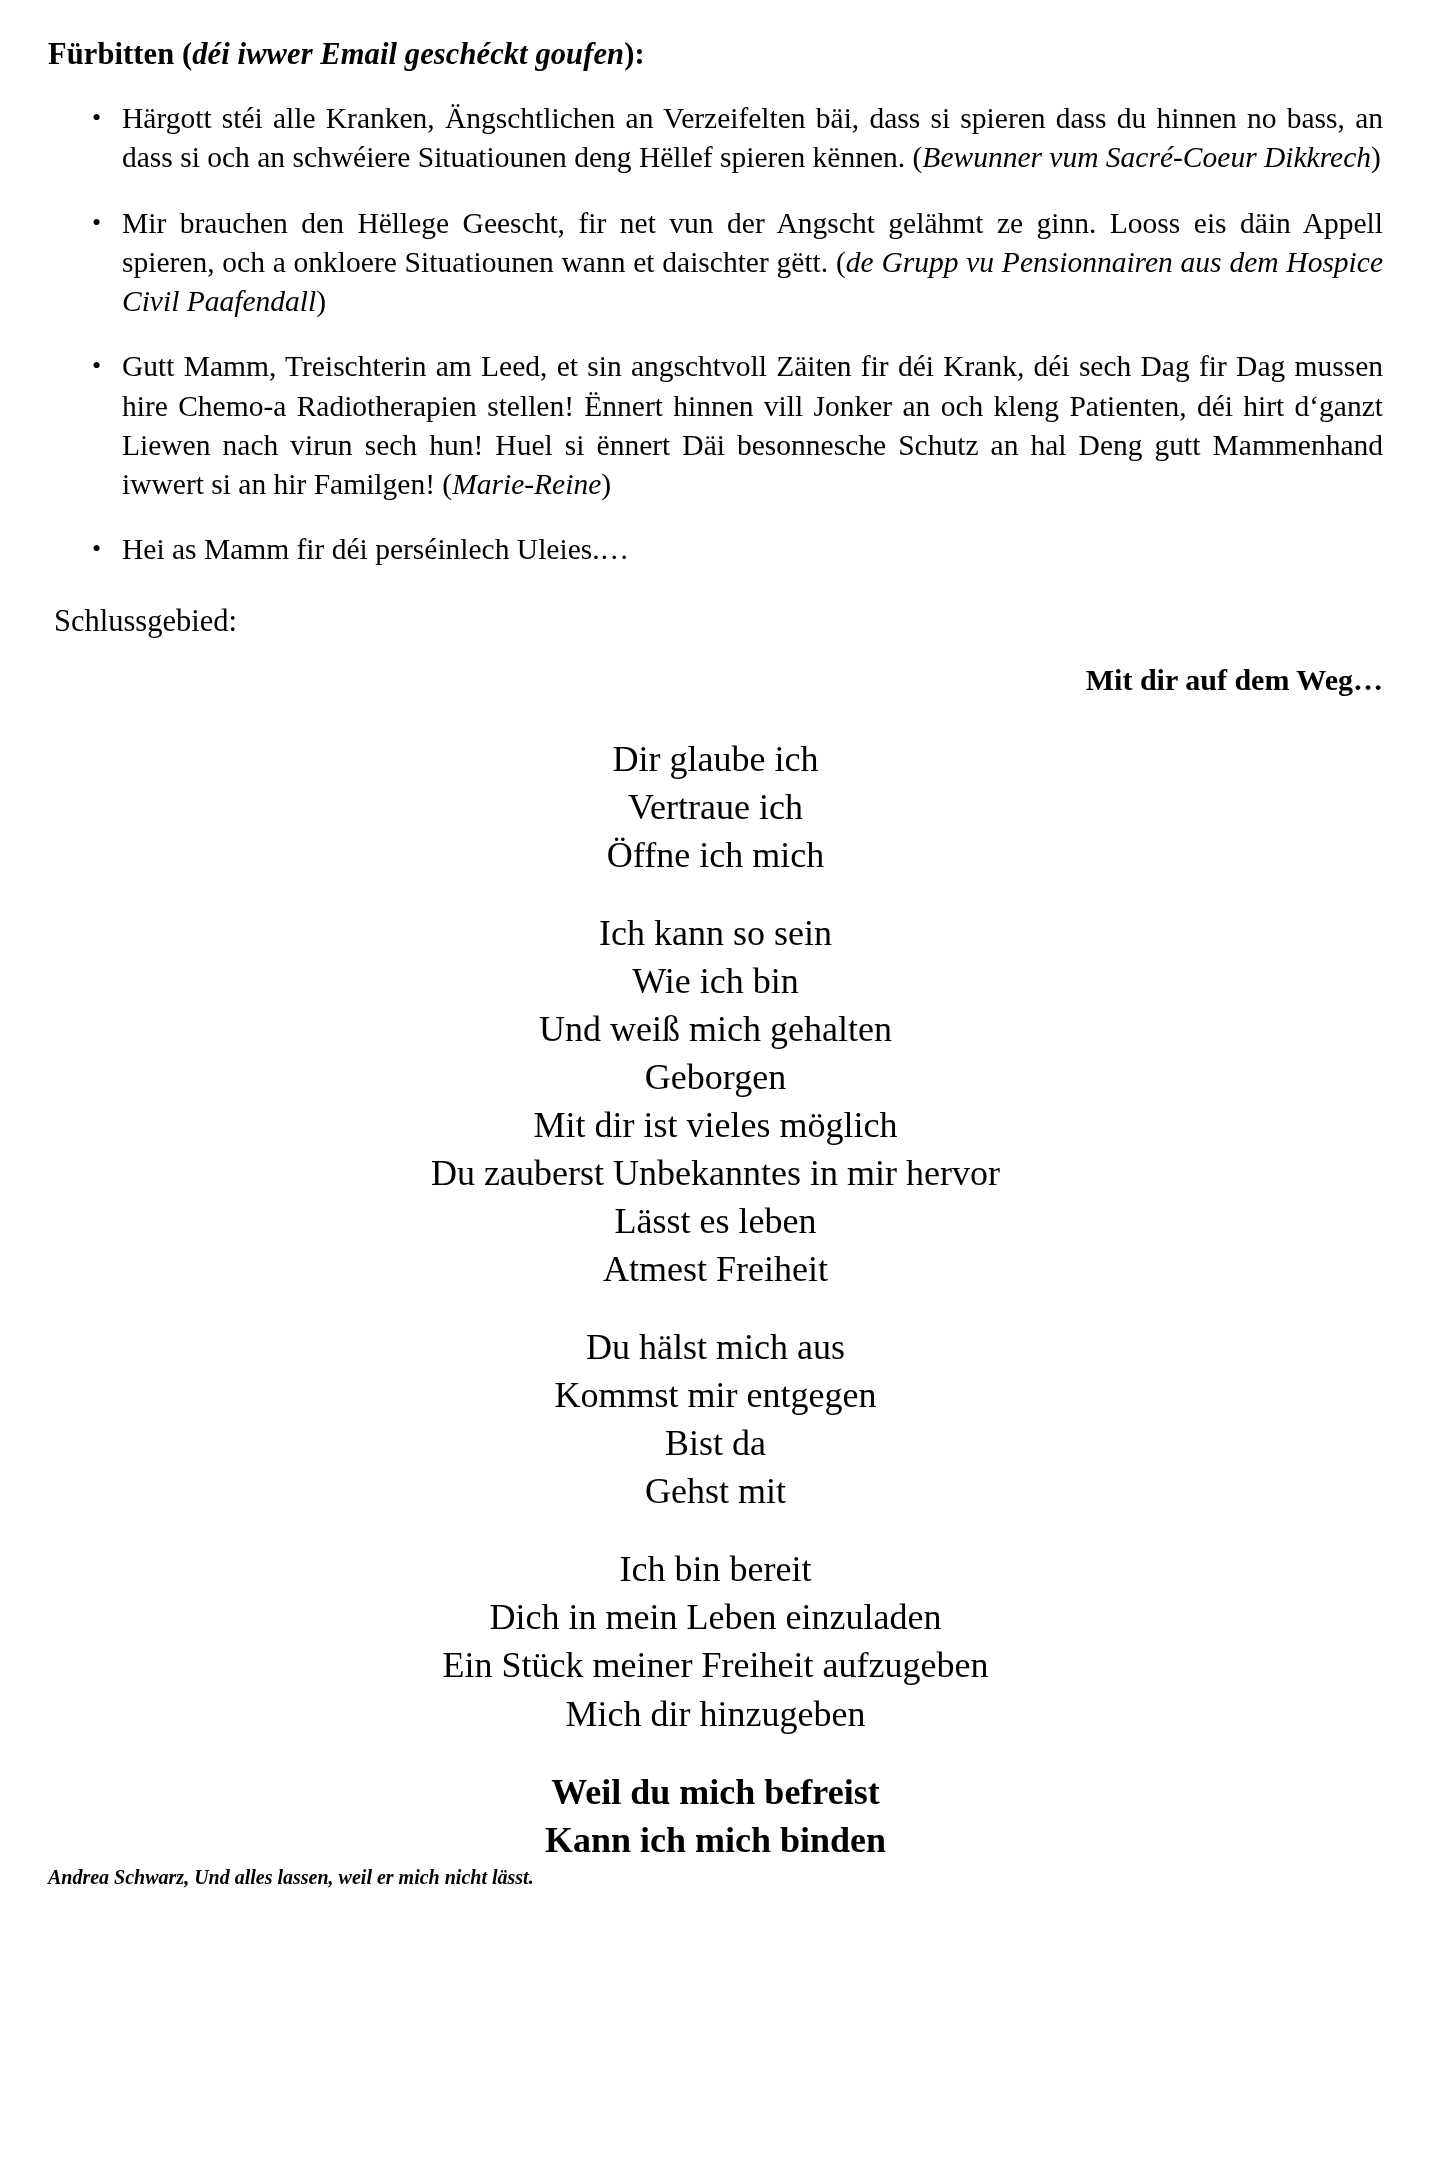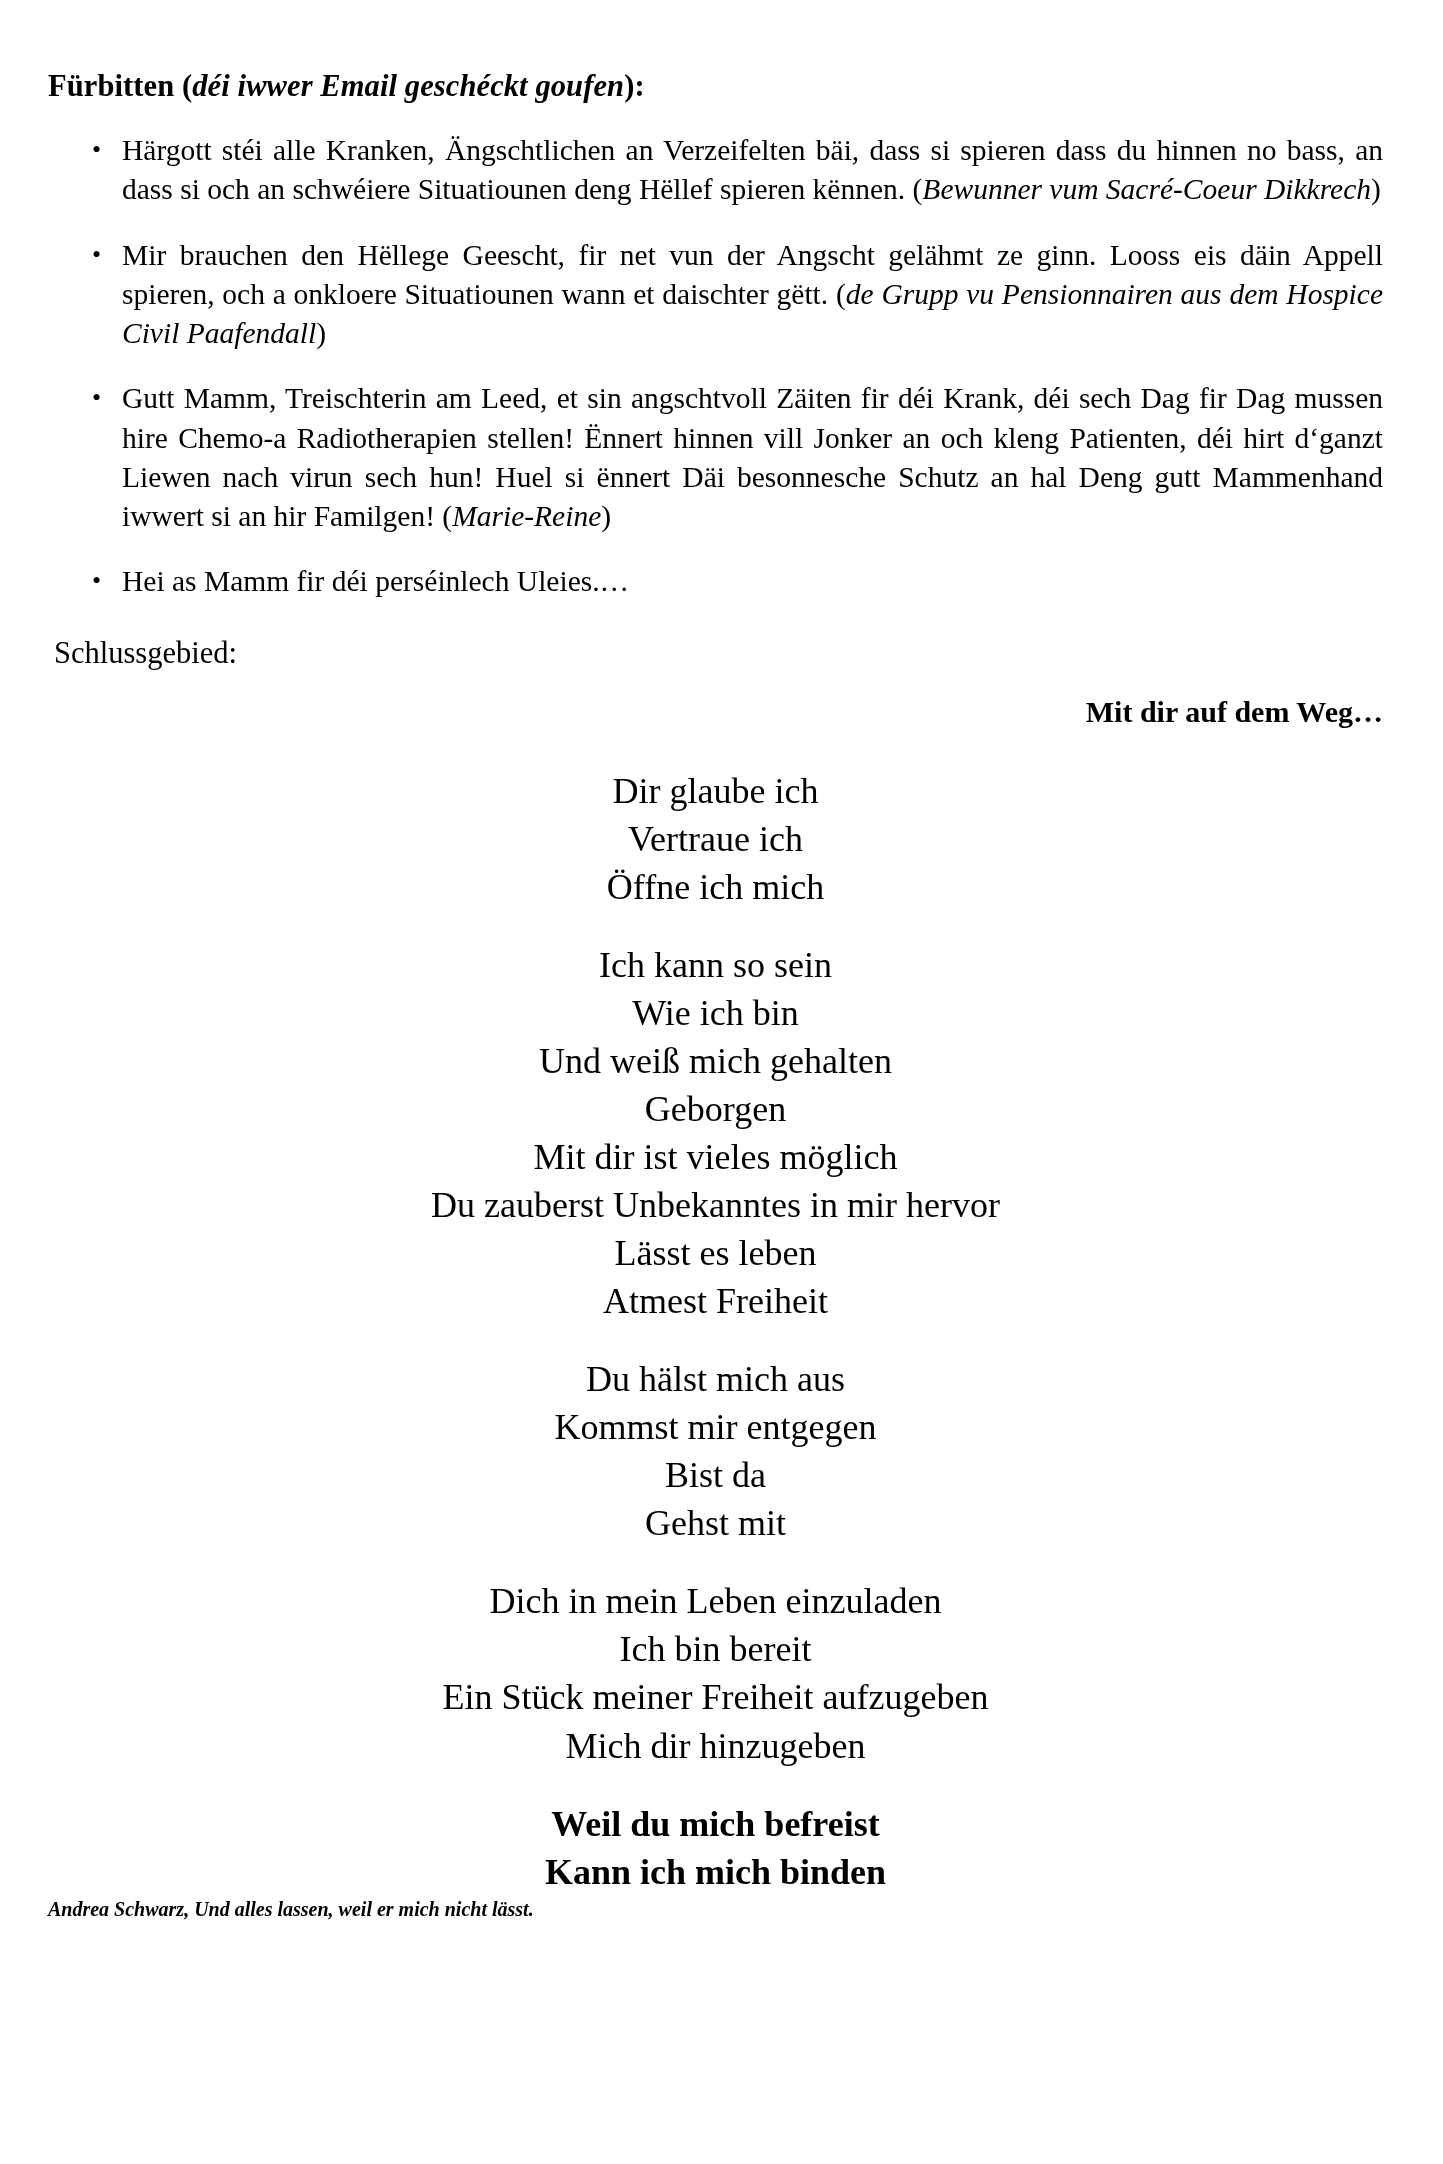--- a/index.html
+++ b/index.html
@@ -14,21 +14,21 @@
     overflow: hidden;
     font-family: "Liberation Serif", "DejaVu Serif", serif;
     color: #000000;
     -webkit-font-smoothing: antialiased;
   }
   .page {
     position: relative;
     width: 1443px;
     height: 2164px;
     box-sizing: border-box;
-    padding: 68px 60px 40px 48px;
+    padding: 36px 60px 40px 48px;
     background: #ffffff;
   }
 
   
   .section-heading {
     font-size: 30.5px;
     font-weight: bold;
     line-height: 1.22;
     margin: 0 0 26px 0;
     letter-spacing: 0.1px;
@@ -169,22 +169,22 @@
     </div>
 
     <div class="stanza">
       <div class="poem-line">Du hälst mich aus</div>
       <div class="poem-line">Kommst mir entgegen</div>
       <div class="poem-line">Bist da</div>
       <div class="poem-line">Gehst mit</div>
     </div>
 
     <div class="stanza">
+      <div class="poem-line">Ich bin bereit</div>
       <div class="poem-line">Dich in mein Leben einzuladen</div>
-      <div class="poem-line">Ich bin bereit</div>
       <div class="poem-line">Ein Stück meiner Freiheit aufzugeben</div>
       <div class="poem-line">Mich dir hinzugeben</div>
     </div>
 
     <div class="stanza">
       <div class="poem-line">Weil du mich befreist</div>
       <div class="poem-line">Kann ich mich binden</div>
       <div class="attribution">Andrea Schwarz, Und alles lassen, weil er mich nicht lässt.</div>
     </div>
 

